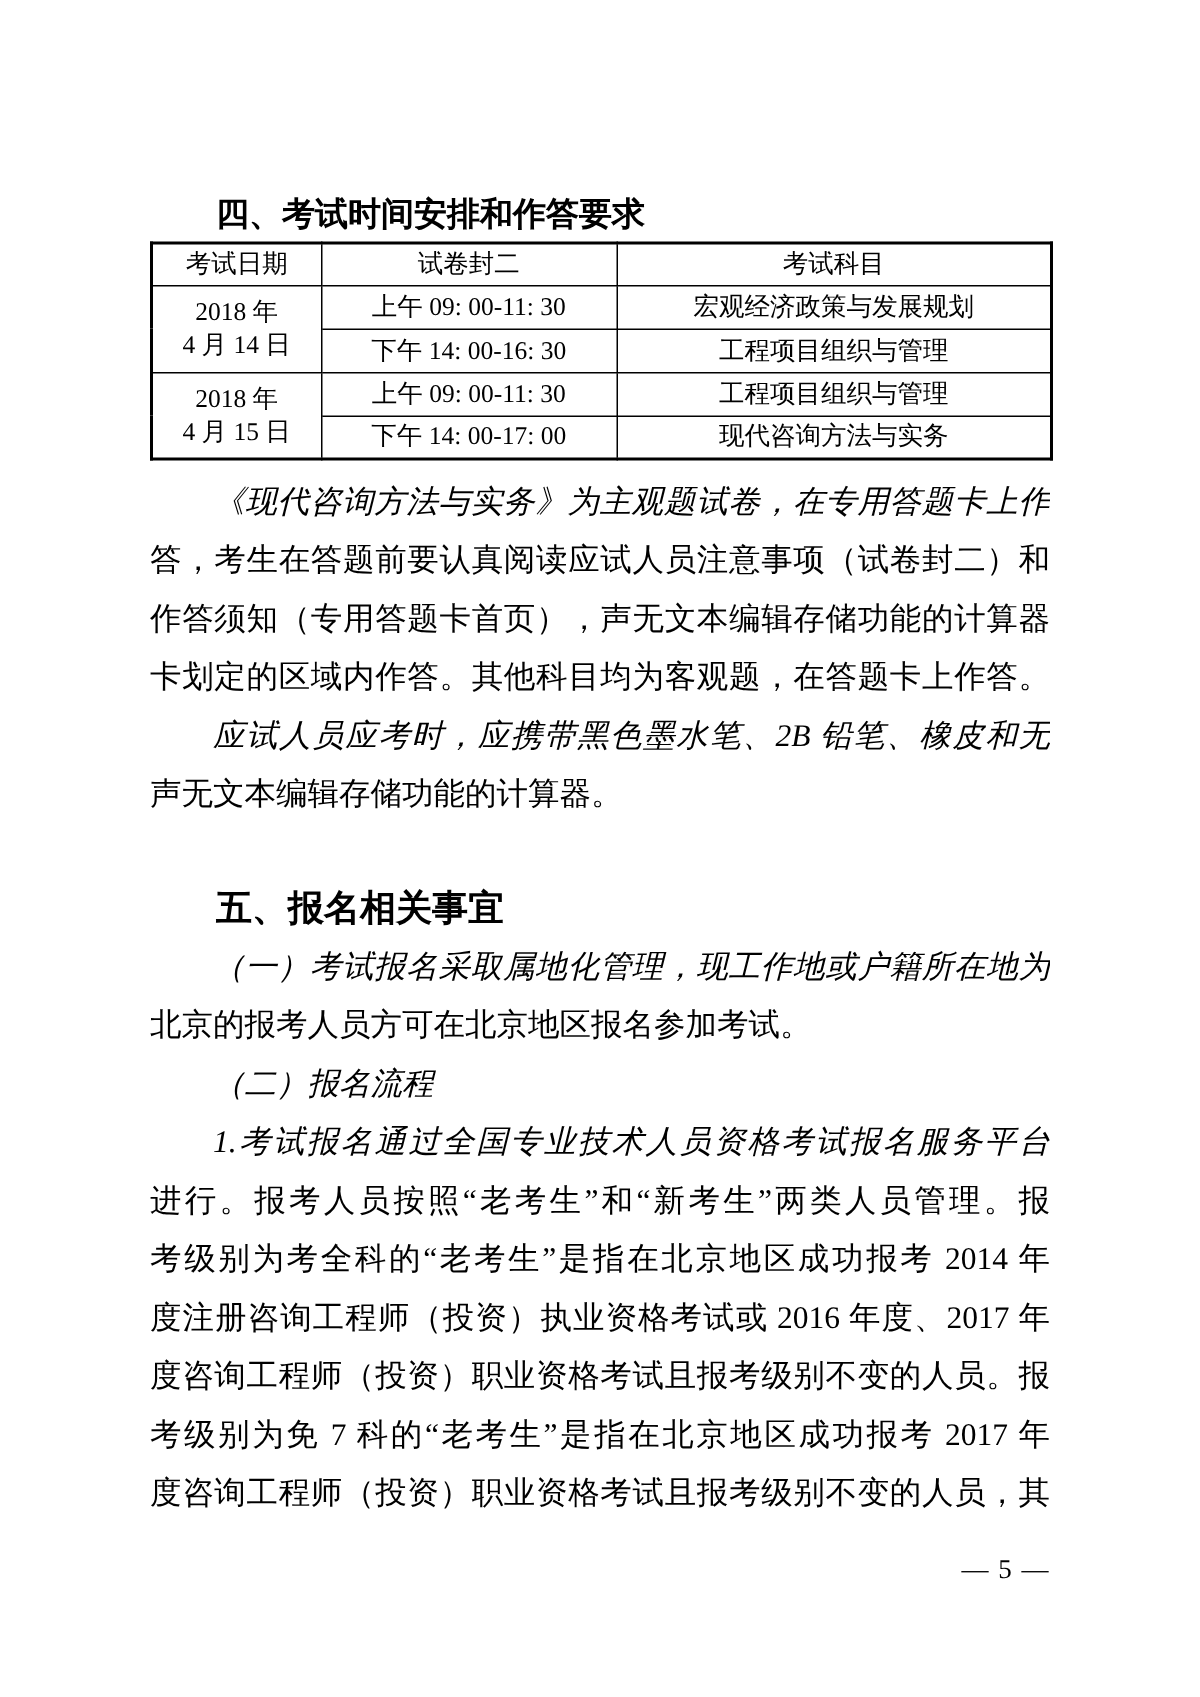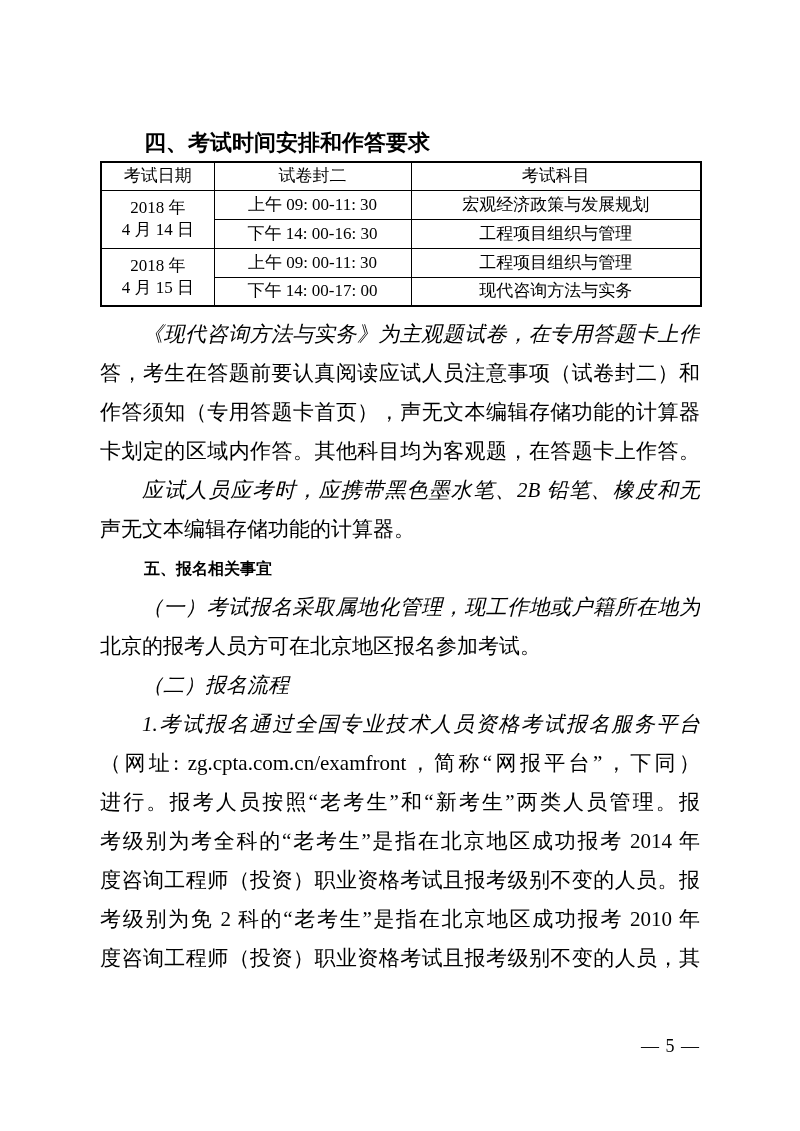--- a/index.html
+++ b/index.html
@@ -58,22 +58,23 @@
   }
   .jst {
     text-align: justify;
     text-align-last: justify;
     text-justify: inter-character;
   }
   .ind { text-indent: 42px; font-style: italic; }
   .h-line {
     font-family: "Liberation Sans", sans-serif;
     font-weight: bold;
-    font-size: 16px;
+    font-size: 24px;
     text-indent: 44px;
+    margin-top: 37px;
   }
   .page-num {
     position: absolute;
     top: 1034px;
     right: 100px;
     font-size: 18px;
     line-height: 24px;
     letter-spacing: 1px;
     white-space: nowrap;
   }
@@ -135,23 +136,23 @@
       <div class="ln">声无文本编辑存储功能的计算器。</div>
 
       <div class="ln h-line">五、报名相关事宜</div>
 
       <div class="ln jst ind">（一）考试报名采取属地化管理，现工作地或户籍所在地为</div>
       <div class="ln">北京的报考人员方可在北京地区报名参加考试。</div>
 
       <div class="ln ind">（二）报名流程</div>
 
       <div class="ln jst ind">1.考试报名通过全国专业技术人员资格考试报名服务平台</div>
-      <div class="ln jst">（网址: zg.cpta.com.cn/examfront，简称“网报平台”，下同）</div>
       <div class="ln jst">进行。报考人员按照“老考生”和“新考生”两类人员管理。报</div>
       <div class="ln jst">考级别为考全科的“老考生”是指在北京地区成功报考 2014 年</div>
+      <div class="ln jst">度注册咨询工程师（投资）执业资格考试或 2016 年度、2017 年</div>
       <div class="ln jst">度咨询工程师（投资）职业资格考试且报考级别不变的人员。报</div>
-      <div class="ln jst">考级别为免 2 科的“老考生”是指在北京地区成功报考 2010 年</div>
+      <div class="ln jst">考级别为免 7 科的“老考生”是指在北京地区成功报考 2017 年</div>
       <div class="ln jst">度咨询工程师（投资）职业资格考试且报考级别不变的人员，其</div>
     </div>
   </div>
 
   <div class="page-num">— 5 —</div>
 </div>
 
 </body></html>

